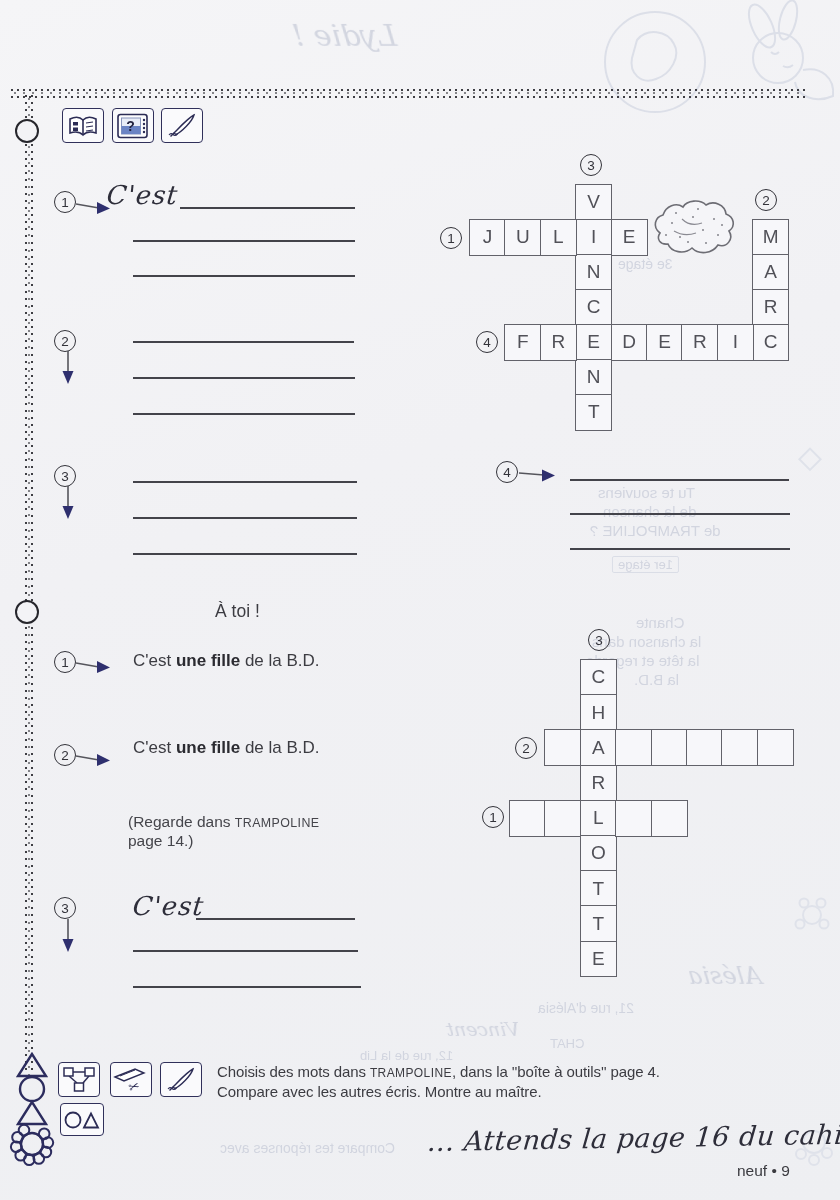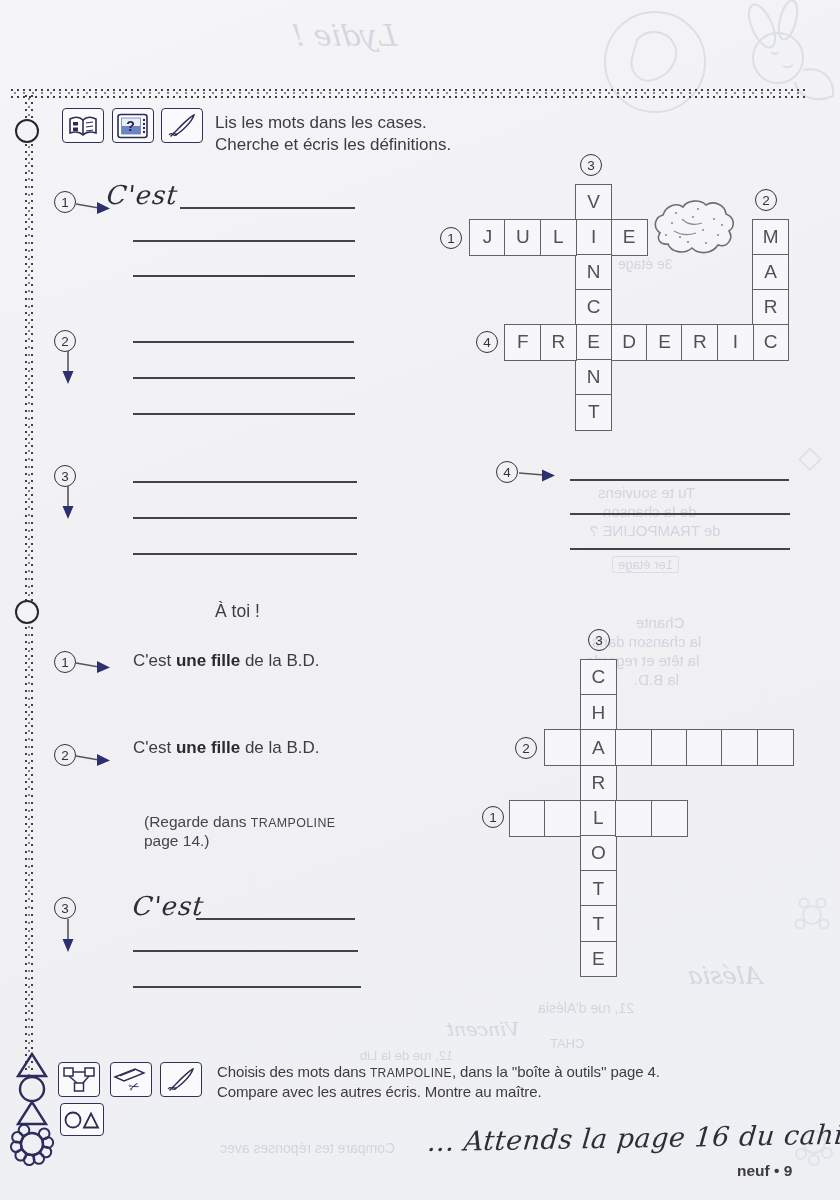--- a/index.html
+++ b/index.html
@@ -28,21 +28,21 @@
       transform:skewX(-6deg);}
   .cest{position:absolute;font-size:26px;letter-spacing:1px;}
   .handnote{position:absolute;left:428px;top:1122px;font-size:27px;letter-spacing:.5px;
       transform:skewX(-6deg) rotate(-1deg);white-space:nowrap;}
   
   .txt{position:absolute;color:#3c3c42;font-size:17px;line-height:22px;}
   .txt b{color:#2b2b31;}
   .sc{font-size:.8em;letter-spacing:.4px;}
   .note{position:absolute;color:#45454b;font-size:15.5px;line-height:17px;}
   .small-txt{position:absolute;color:#3c3c42;font-size:15px;line-height:18.5px;letter-spacing:-0.1px;}
-  .footer{position:absolute;left:737px;top:1162px;font-size:15.5px;color:#3b3b40;font-weight:bold;}
+  .footer{position:absolute;left:737px;top:1162px;font-size:15.5px;color:#3b3b40;}
   
   .cw-cell{position:absolute;box-sizing:border-box;border:1.6px solid #62626a;
       background:#f7f7fa;display:flex;align-items:center;justify-content:center;
       font-size:19px;color:#515158;}
   
   .icon-box{position:absolute;width:42px;height:35px;border:1.7px solid #30305a;
       border-radius:4px;background:#fafafc;box-sizing:border-box;
       display:flex;align-items:center;justify-content:center;}
   
   .ghost{position:absolute;color:#c8ccd9;transform:scaleX(-1);white-space:nowrap;
@@ -126,24 +126,20 @@
     </svg>
   </div>
   <div class="icon-box" style="left:161px;top:108px;">
     <svg width="32" height="26" viewBox="0 0 32 26" fill="none" stroke="#2c2c55" stroke-width="1.4">
       <path d="M8,20 C12,16 22,5 28,2 C26,9 15,19 10,21.5 Z" fill="#fff"></path>
       <line x1="8" y1="20" x2="4.5" y2="23.5"></line>
       <path d="M3,22 q2,-2.5 4,-.5 q2,2 4.5,-.5" stroke-width="1.1"></path>
     </svg>
   </div>
 
-  <div class="txt" style="left:215px;top:112px;">
-    <div>Lis les mots dans les cases.</div>
-    <div>Cherche et écris les définitions.</div>
-  </div>
 
   <div class="num-circle" style="left:54px;top:191px;">1</div>
   <svg class="arrow" style="left:75px;top:199px;" width="36" height="16">
     <line x1="1" y1="5" x2="24" y2="9" stroke="#55555c" stroke-width="1.6"></line>
     <polygon points="22,3 35,9.5 22,15" fill="#2e2f6e"></polygon>
   </svg>
   <div class="cursive cest" style="left:107px;top:180px;">C'est</div>
 
   <div class="num-circle" style="left:54px;top:330px;">2</div>
   <svg class="arrow" style="left:60px;top:351px;" width="16" height="34">
@@ -262,21 +258,21 @@
 
   <div class="num-circle" style="left:54px;top:744px;">2</div>
   <svg class="arrow" style="left:75px;top:751px;" width="36" height="16">
     <line x1="1" y1="5" x2="24" y2="9" stroke="#55555c" stroke-width="1.6"></line>
     <polygon points="22,3 35,9.5 22,15" fill="#2e2f6e"></polygon>
   </svg>
   <div class="txt" style="left:133px;top:737px;">
     <div><span>C'est </span><b>une fille</b><span> de la B.D.</span></div>
   </div>
 
-  <div class="note" style="left:144px;top:813px;">
+  <div class="note" style="left:128px;top:813px;">
     <div><span>(Regarde dans </span><span class="sc">TRAMPOLINE</span></div>
     <div>page 14.)</div>
   </div>
 
   <div class="num-circle" style="left:54px;top:897px;">3</div>
   <svg class="arrow" style="left:60px;top:919px;" width="16" height="34">
     <line x1="8" y1="0" x2="8" y2="22" stroke="#55555c" stroke-width="1.6"></line>
     <polygon points="2.5,20 13.5,20 8,33" fill="#2e2f6e"></polygon>
   </svg>
   <div class="cursive cest" style="left:133px;top:891px;">C'est</div>

